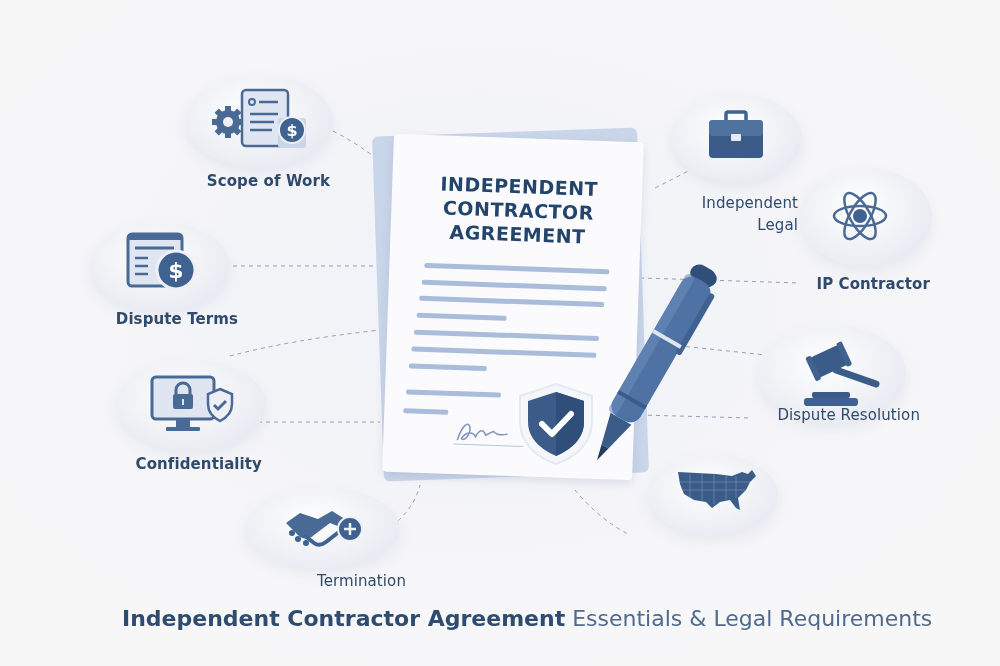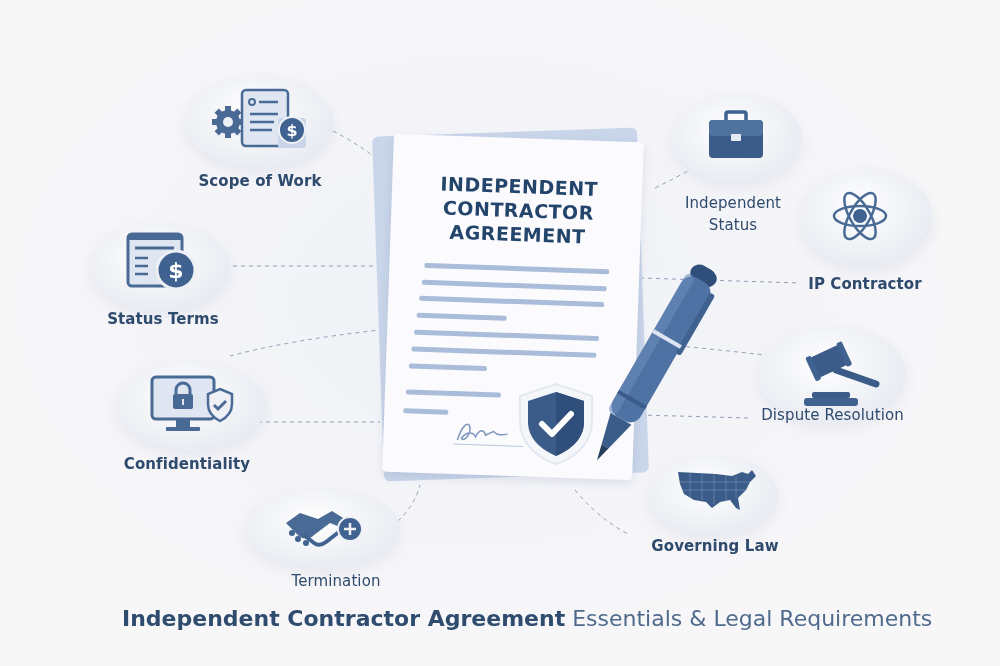--- a/index.html
+++ b/index.html
@@ -2,21 +2,21 @@
 <html><head>
 <meta charset="utf-8">
 <style>
   html,body{margin:0;padding:0;}
   body{width:1000px;height:666px;overflow:hidden;background:#f7f6f7;font-family:"DejaVu Sans","Liberation Sans",sans-serif;position:relative;}
   .canvas{position:absolute;left:0;top:0;width:1000px;height:666px;
     background:radial-gradient(ellipse at 48% 45%, #eef1f7 0%, #f5f5f8 45%, #f8f7f8 80%);}
   .blob{position:absolute;border-radius:50%;
     background:radial-gradient(ellipse at 45% 40%, #ffffff 0%, #eef0f5 55%, #dfe4ee 100%);
     box-shadow:0 6px 14px rgba(120,140,180,0.12);}
-  .label{position:absolute;color:#2e4a6c;font-size:15px;font-weight:bold;text-align:center;white-space:nowrap;letter-spacing:0.1px;}
+  .label{position:absolute;color:#2e4a6c;font-size:15px;font-weight:bold;text-align:right;white-space:nowrap;letter-spacing:0.1px;}
   .label.multi{white-space:normal;line-height:22px;}
   .icon{position:absolute;}
   svg.lines{position:absolute;left:0;top:0;}
   .doc{position:absolute;left:378px;top:132px;width:270px;height:350px;}
   .doc-back{position:absolute;left:0;top:0;width:265px;height:345px;background:#c9d5e9;border-radius:6px;transform:rotate(-2deg);}
   .doc-page{position:absolute;left:10px;top:6px;width:250px;height:338px;background:#fbfbfd;border-radius:4px;transform:rotate(2deg);box-shadow:0 4px 10px rgba(80,100,150,0.15);}
   .doc-title{position:absolute;left:22px;top:36px;width:210px;color:#23446b;font-weight:bold;font-size:19px;line-height:24px;text-align:center;letter-spacing:0.5px;}
   .doc-line{position:absolute;height:5px;background:#a9bcd9;border-radius:2px;}
   .footer{position:absolute;left:122px;top:606px;font-size:22px;color:#2f4c6f;white-space:nowrap;}
   .footer .strong{font-weight:bold;}
@@ -74,21 +74,21 @@
       <rect x="2" y="2" width="54" height="52" rx="4" fill="#dfe6f2" stroke="#4a6a96" stroke-width="3"></rect>
       <rect x="2" y="2" width="54" height="6" fill="#4a6a96"></rect>
       <line x1="9" y1="16" x2="48" y2="16" stroke="#4a6a96" stroke-width="3"></line>
       <line x1="9" y1="26" x2="22" y2="26" stroke="#4a6a96" stroke-width="2.5"></line>
       <line x1="9" y1="34" x2="22" y2="34" stroke="#4a6a96" stroke-width="2.5"></line>
       <line x1="9" y1="42" x2="22" y2="42" stroke="#4a6a96" stroke-width="2.5"></line>
       <circle cx="50" cy="38" r="19" fill="#3f6290" stroke="#eef0f5" stroke-width="3"></circle>
       <text x="50" y="46" fill="#fff" font-size="22" font-weight="bold" text-anchor="middle" font-family="DejaVu Sans, sans-serif">$</text>
     </svg>
   </div>
-  <div class="label" style="left:88px;top:310px;width:150px;">Status Terms</div>
+  <div class="label" style="left:88px;top:310px;width:150px;">Dispute Terms</div>
 
   <div class="blob" style="left:116px;top:360px;width:150px;height:90px;"></div>
   <div class="icon" style="left:150px;top:375px;">
     <svg width="86" height="60" viewBox="0 0 86 60">
       <rect x="2" y="2" width="62" height="42" rx="4" fill="#dfe6f2" stroke="#4a6a96" stroke-width="3"></rect>
       <rect x="26" y="44" width="14" height="8" fill="#4a6a96"></rect>
       <rect x="16" y="52" width="34" height="4" rx="1" fill="#4a6a96"></rect>
       <path d="M26 20 v-5 a7 7 0 0 1 14 0 v5" fill="none" stroke="#4a6a96" stroke-width="3"></path>
       <rect x="23" y="19" width="20" height="15" rx="2" fill="#4a6a96"></rect>
       <rect x="32" y="24" width="2" height="6" fill="#dfe6f2"></rect>
@@ -116,21 +116,21 @@
   <div class="icon" style="left:708px;top:110px;">
     <svg width="56" height="50" viewBox="0 0 56 50">
       <path d="M18 10 v-6 a2 2 0 0 1 2 -2 h16 a2 2 0 0 1 2 2 v6" fill="none" stroke="#3f6290" stroke-width="3.5"></path>
       <rect x="1" y="10" width="54" height="38" rx="4" fill="#3b5c88"></rect>
       <rect x="1" y="10" width="54" height="16" rx="4" fill="#4f729e"></rect>
       <rect x="23" y="24" width="10" height="7" rx="1" fill="#e6ebf3"></rect>
     </svg>
   </div>
   <div class="label multi" style="left:668px;top:192px;width:130px;font-weight:normal;">
     <div>Independent</div>
-    <div>Status</div>
+    <div>Legal</div>
   </div>
 
   <div class="blob" style="left:800px;top:168px;width:132px;height:98px;"></div>
   <div class="icon" style="left:830px;top:186px;">
     <svg width="60" height="60" viewBox="0 0 60 60">
       <g fill="none" stroke="#4a6a96" stroke-width="2.5">
         <ellipse cx="30" cy="30" rx="26" ry="10"></ellipse>
         <ellipse cx="30" cy="30" rx="26" ry="10" transform="rotate(60 30 30)"></ellipse>
         <ellipse cx="30" cy="30" rx="26" ry="10" transform="rotate(-60 30 30)"></ellipse>
       </g>
@@ -157,21 +157,20 @@
   <div class="blob" style="left:648px;top:455px;width:130px;height:80px;"></div>
   <div class="icon" style="left:676px;top:468px;">
     <svg width="84" height="46" viewBox="0 0 84 46">
       <path d="M2 4 L40 6 L56 8 L66 4 L72 6 L76 2 L80 8 L74 14 L70 22 L66 26 L62 30 L64 42 L60 40 L54 32 L44 34 L36 40 L30 34 L18 32 L8 26 L4 16 Z" fill="#3b5c88"></path>
       <g stroke="#8aa2c6" stroke-width="0.6" fill="none" opacity="0.8">
         <path d="M14 6 L14 30 M26 6 L26 32 M38 6 L38 36 M50 8 L50 32 M60 8 L60 30"></path>
         <path d="M4 14 L74 14 M6 22 L70 22"></path>
       </g>
     </svg>
   </div>
-  <div class="label" style="left:640px;top:537px;width:150px;">Governing Law</div>
 
   <div class="doc">
     <div class="doc-back"></div>
     <div class="doc-page">
       <div class="doc-title">
         <div>INDEPENDENT</div>
         <div>CONTRACTOR</div>
         <div>AGREEMENT</div>
       </div>
       <div class="doc-line" style="left:35px;top:128px;width:185px;"></div>

